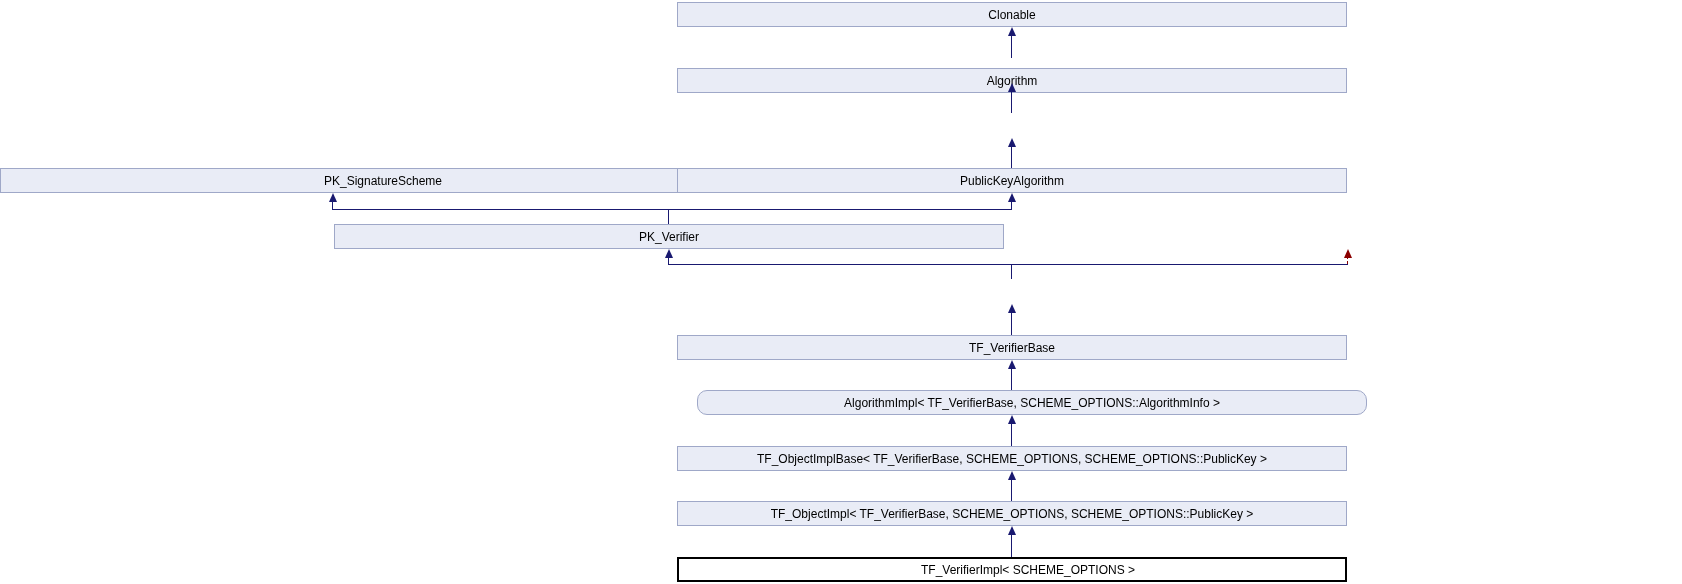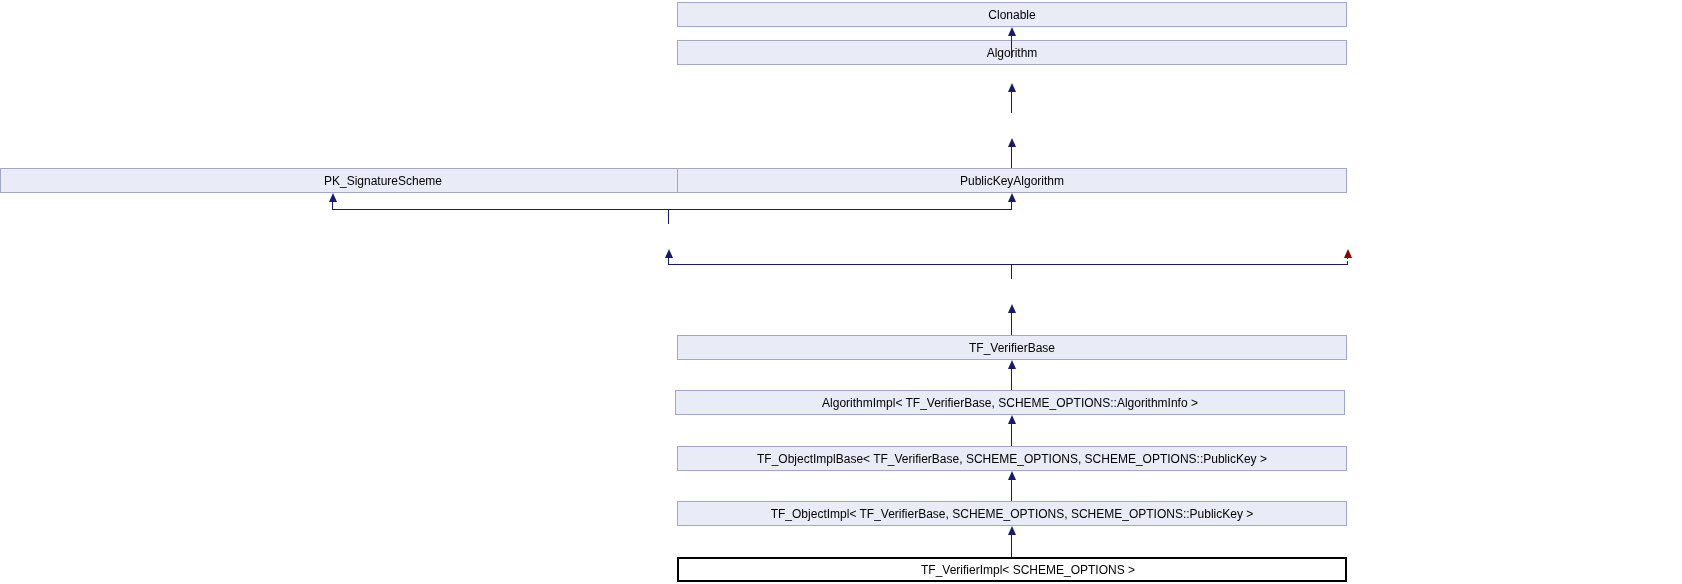--- a/index.html
+++ b/index.html
@@ -46,33 +46,34 @@
   }
   .ah.red{border-bottom-color:#8B0000;}
 </style>
 </head>
 <body>
 
 <div id="canvas">
 
   <div class="node" style="left:677px;top:2px;width:670px;">Clonable</div>
 
-  <div class="node" style="left:677px;top:40px;width:670px;">Algorithm</div>
+  <div class="node" style="left:677px;top:68px;width:670px;">Algorithm</div>
 
 
   <div class="node" style="left:0px;top:168px;width:766px;">PK_SignatureScheme</div>
 
   <div class="node" style="left:677px;top:168px;width:670px;">PublicKeyAlgorithm</div>
 
+  <div class="node" style="left:334px;top:224px;width:670px;">PK_Verifier</div>
 
 
 
   <div class="node" style="left:677px;top:335px;width:670px;">TF_VerifierBase</div>
 
-  <div class="node" style="left:675px;top:390px;width:670px;">AlgorithmImpl&lt; TF_VerifierBase, SCHEME_OPTIONS::AlgorithmInfo &gt;</div>
+  <div class="node" style="left:697px;top:390px;width:670px;border-radius:10px;">AlgorithmImpl&lt; TF_VerifierBase, SCHEME_OPTIONS::AlgorithmInfo &gt;</div>
 
   <div class="node" style="left:677px;top:446px;width:670px;">TF_ObjectImplBase&lt; TF_VerifierBase, SCHEME_OPTIONS, SCHEME_OPTIONS::PublicKey &gt;</div>
 
   <div class="node" style="left:677px;top:501px;width:670px;">TF_ObjectImpl&lt; TF_VerifierBase, SCHEME_OPTIONS, SCHEME_OPTIONS::PublicKey &gt;</div>
 
   <div class="node current" style="left:677px;top:557px;width:670px;">TF_VerifierImpl&lt; SCHEME_OPTIONS &gt;</div>
 
   <div class="ah" style="left:1008px;top:27px;"></div>
   <div class="vline" style="left:1011px;top:33px;height:25px;"></div>
 

